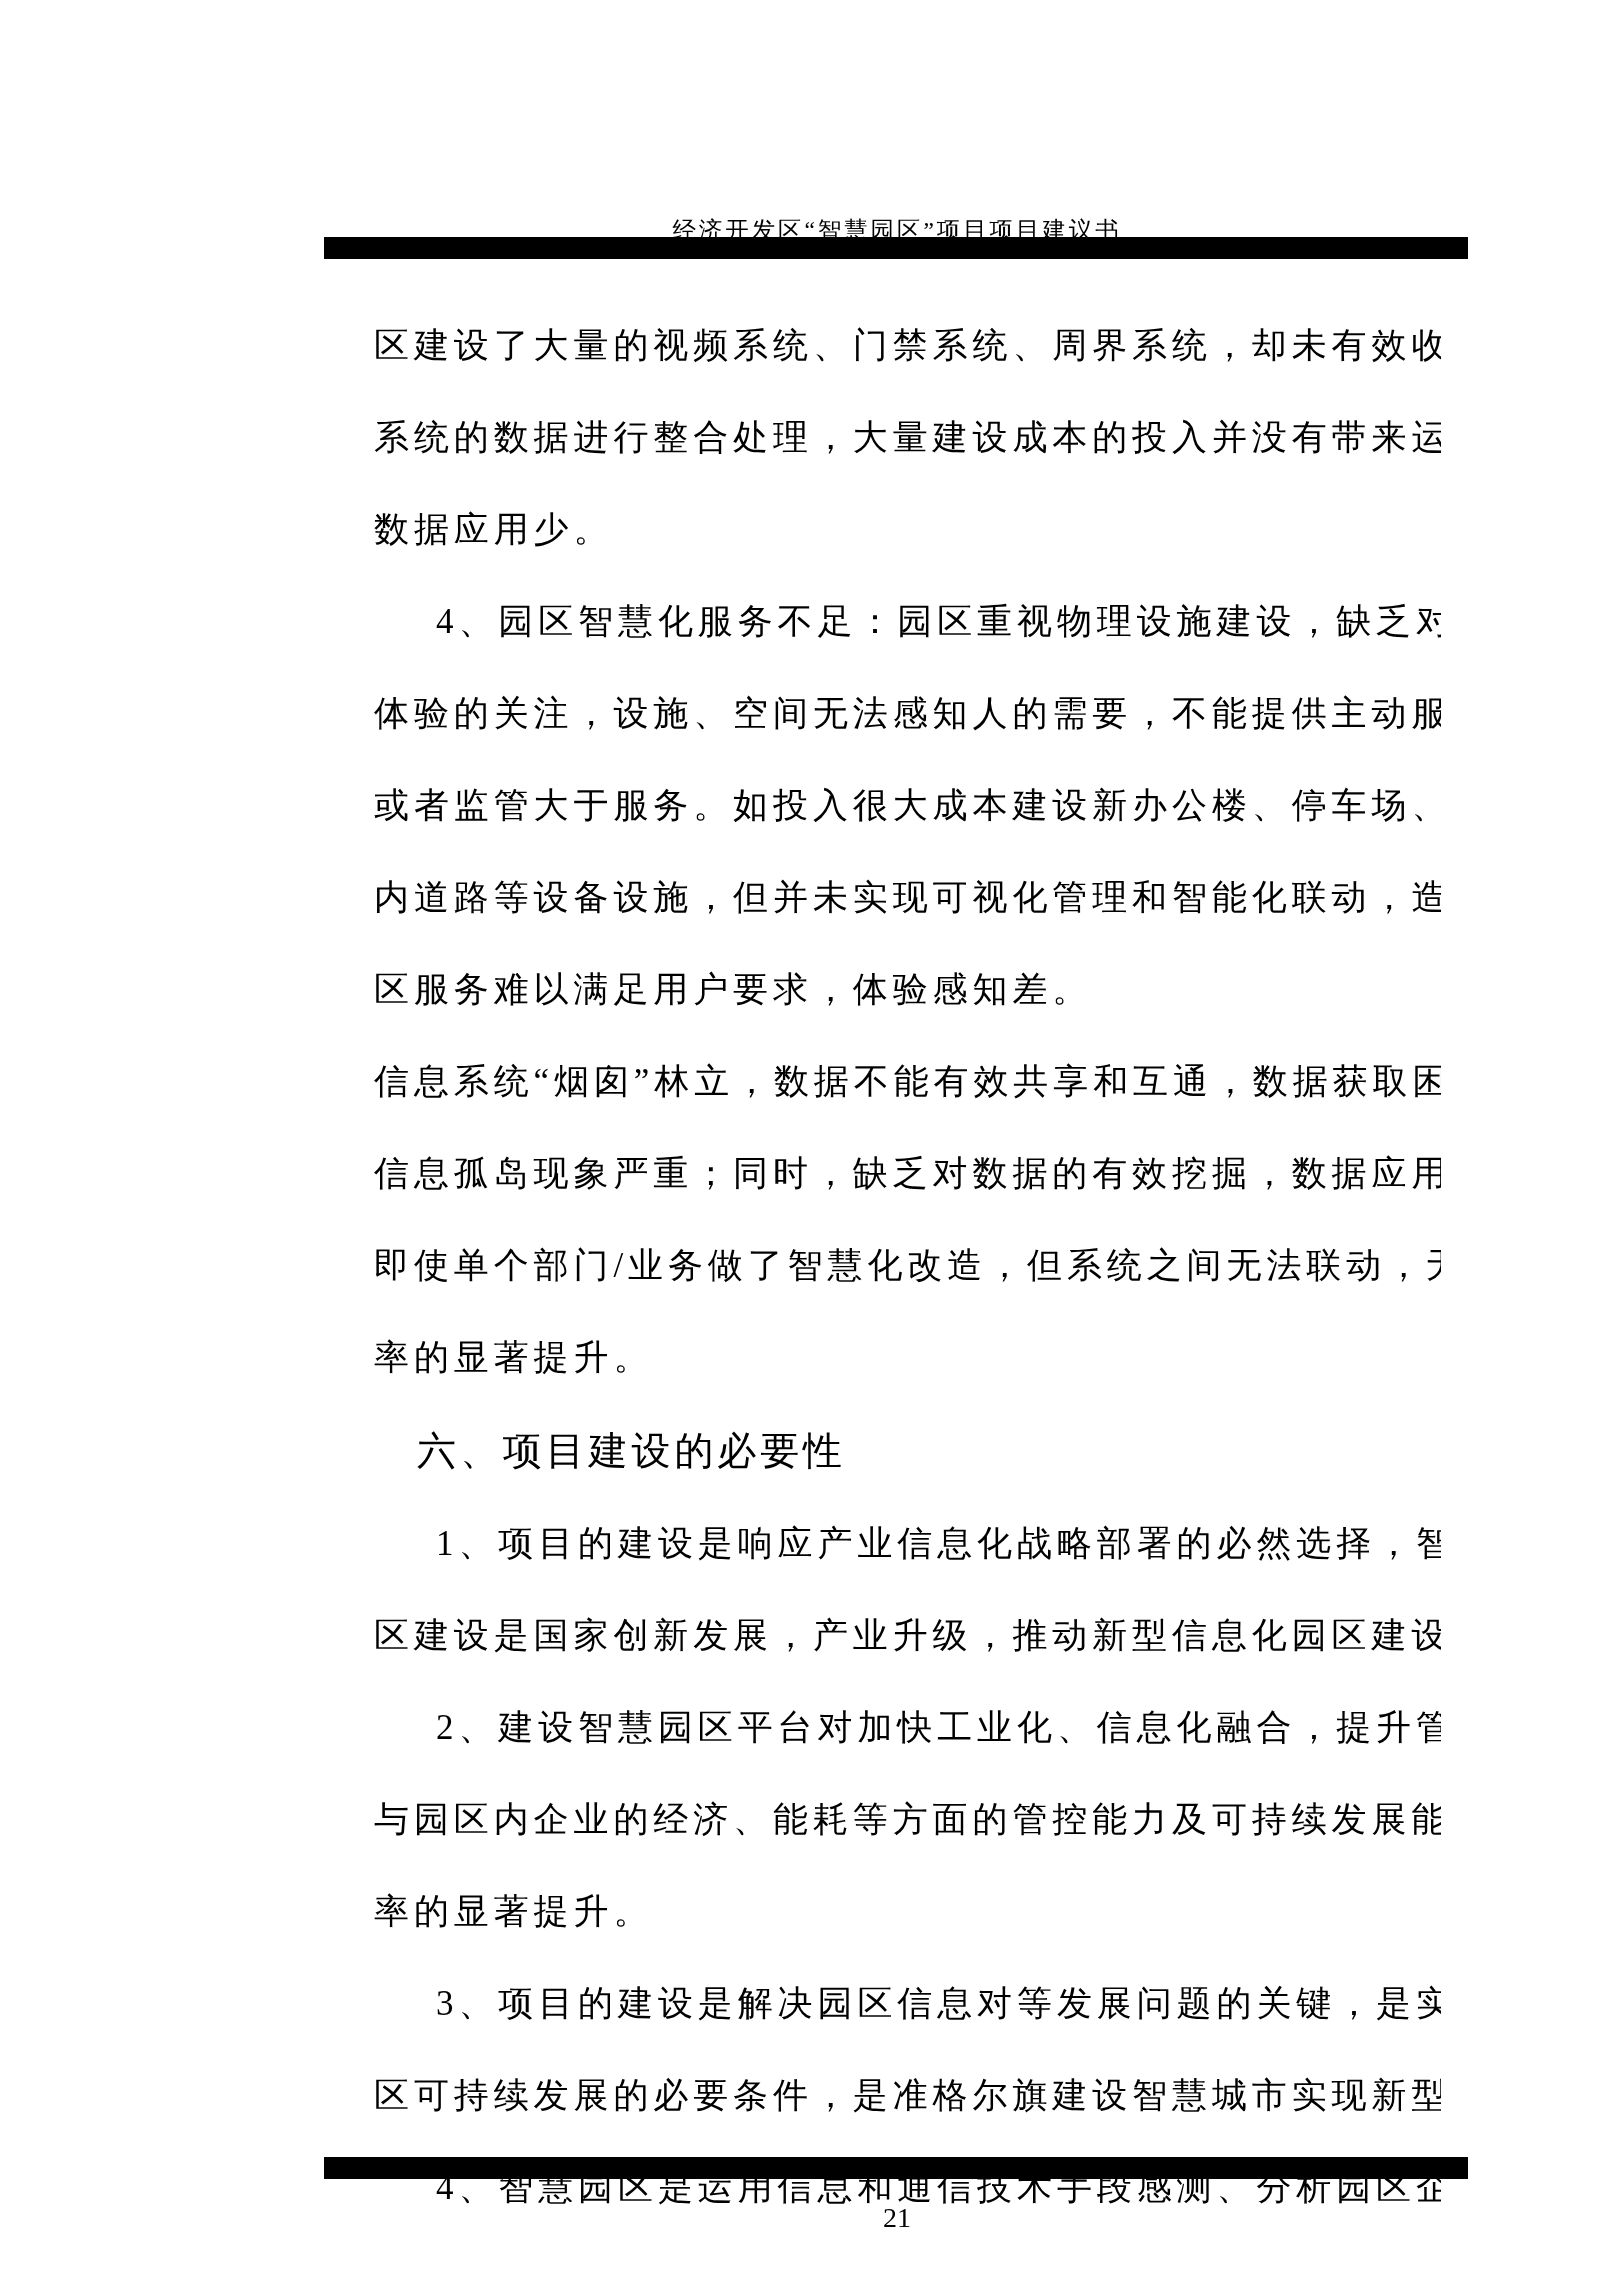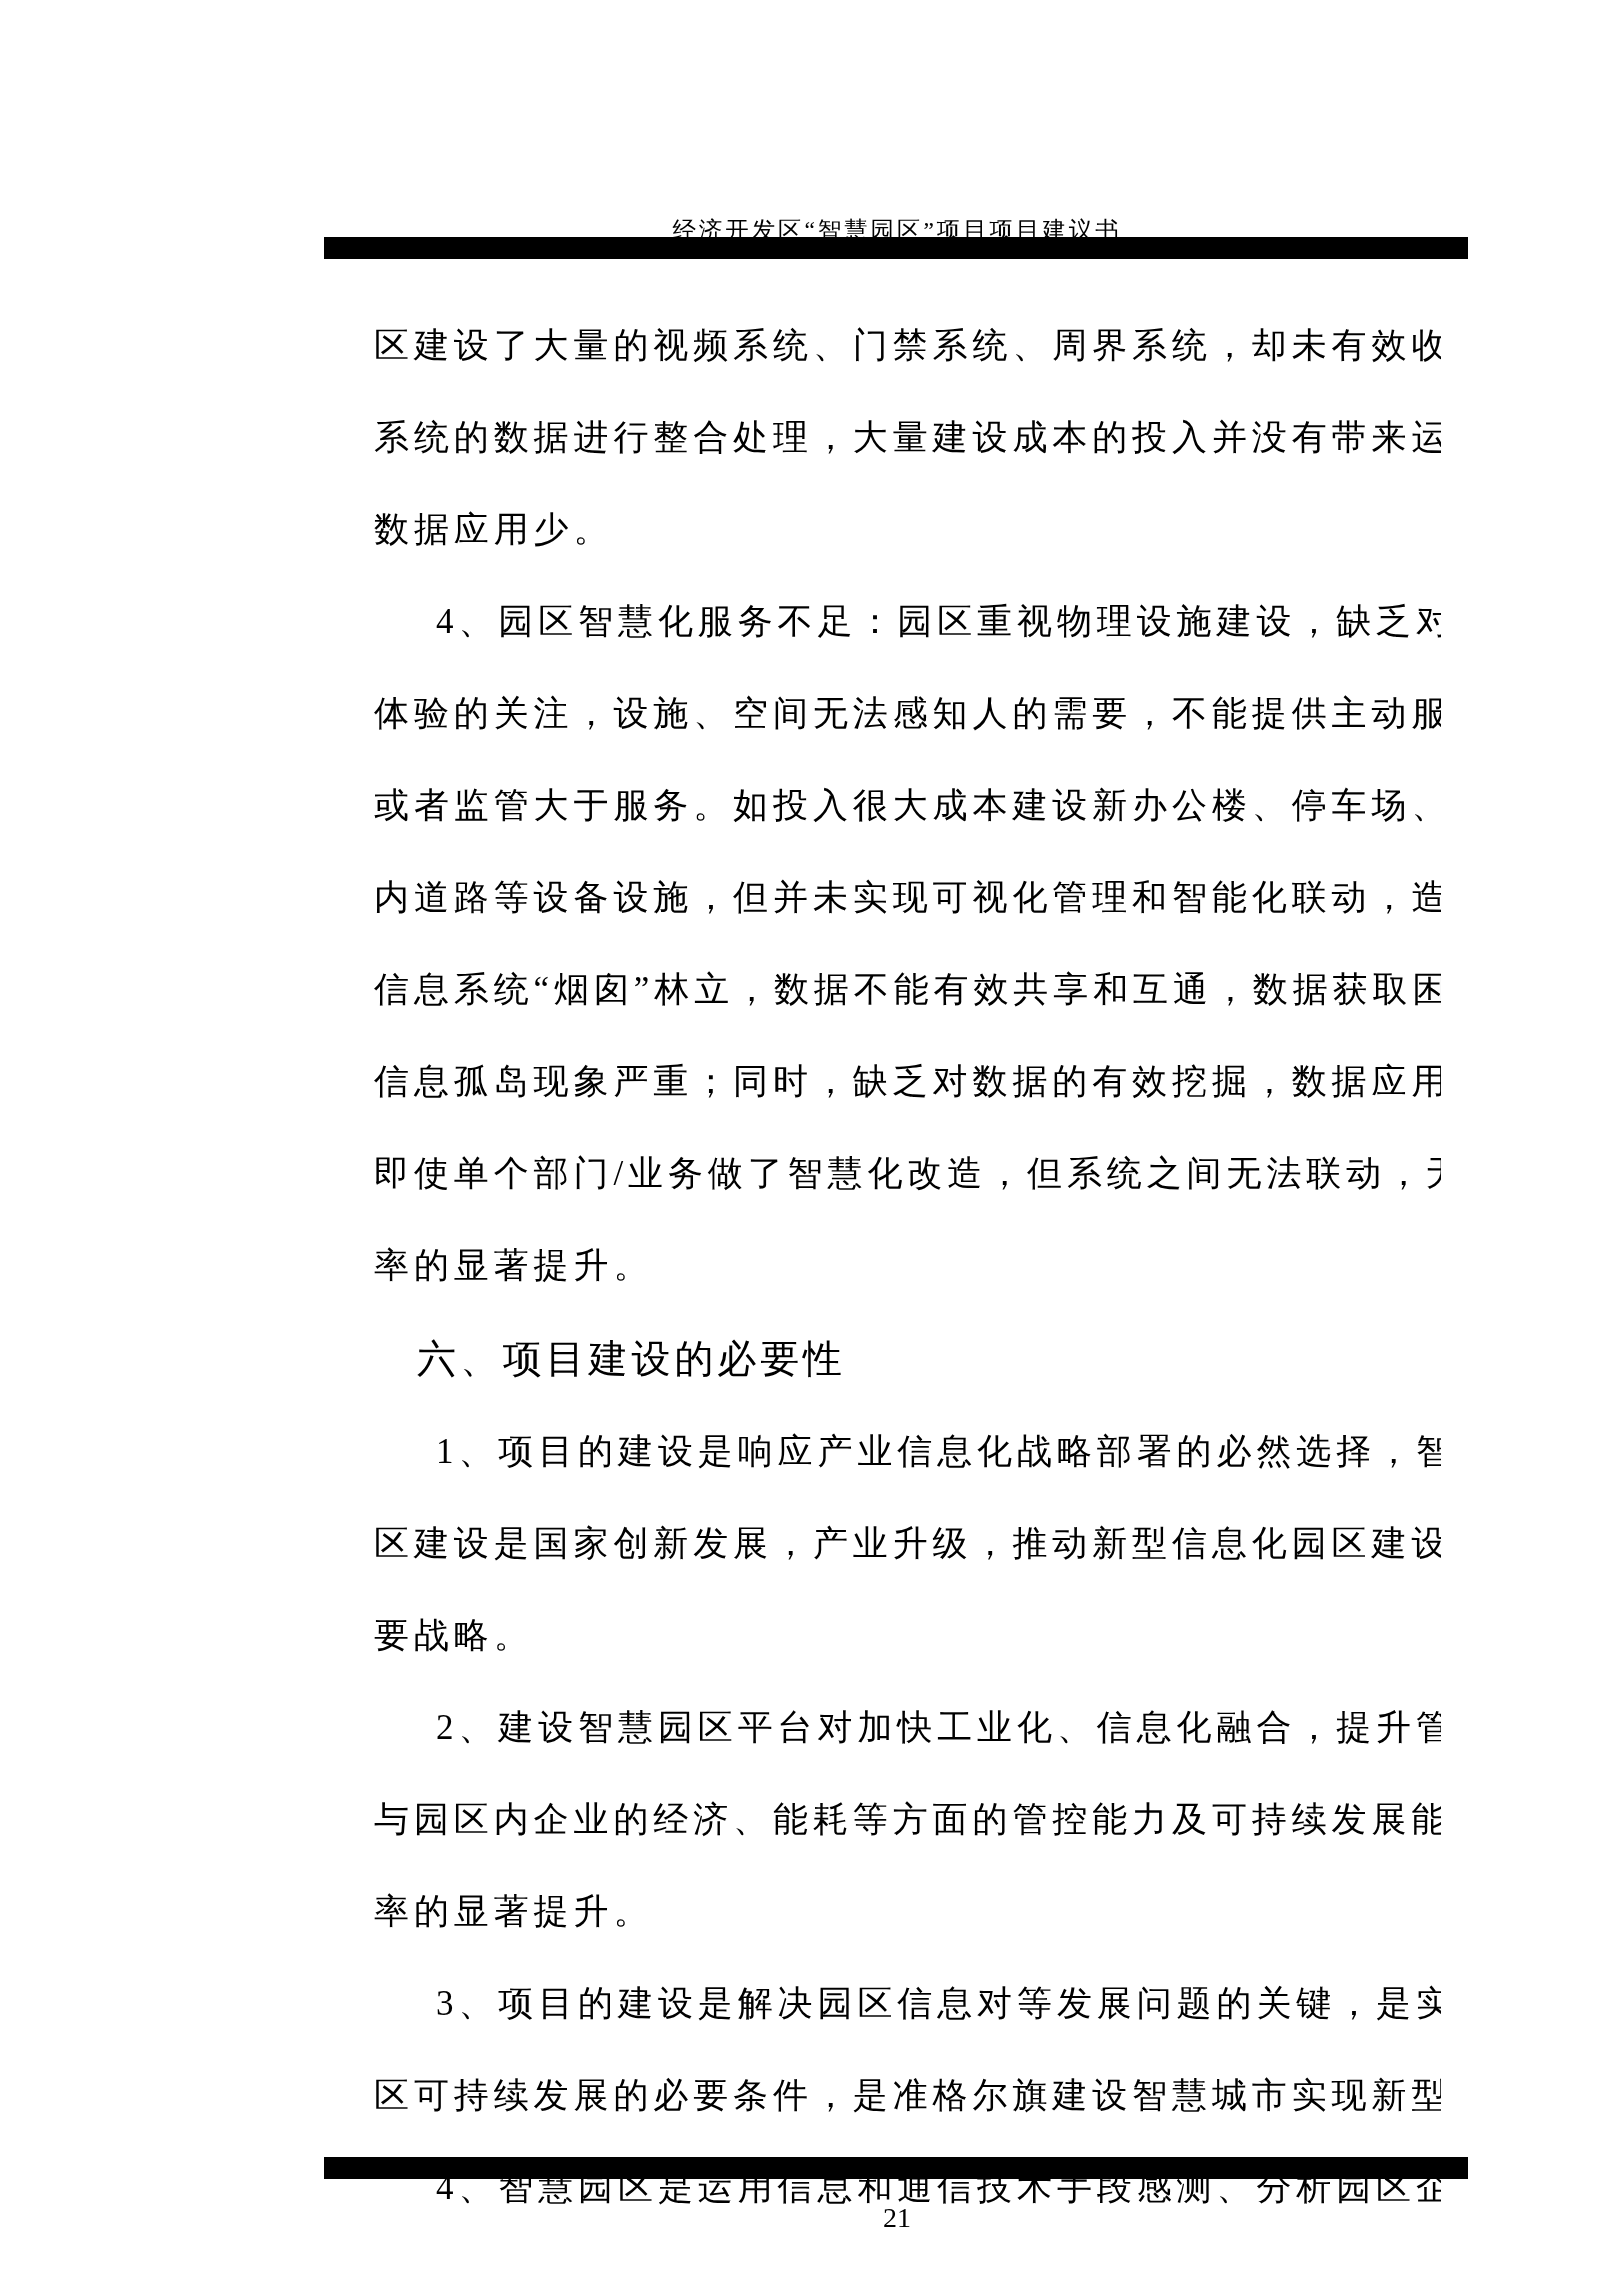--- a/index.html
+++ b/index.html
@@ -91,31 +91,31 @@
   <div class="content">
 
     <div class="tline">区建设了大量的视频系统、门禁系统、周界系统，却未有效收集各</div>
     <div class="tline">系统的数据进行整合处理，大量建设成本的投入并没有带来运营效</div>
     <div class="tline last">数据应用少。</div>
 
     <div class="tline first">4、园区智慧化服务不足：园区重视物理设施建设，缺乏对用户</div>
     <div class="tline">体验的关注，设施、空间无法感知人的需要，不能提供主动服务，</div>
     <div class="tline">或者监管大于服务。如投入很大成本建设新办公楼、停车场、园区</div>
     <div class="tline">内道路等设备设施，但并未实现可视化管理和智能化联动，造成园</div>
+    <div class="tline last">区服务难以满足用户要求，体验感知差。</div>
 
     <div class="tline">信息系统“烟囱”林立，数据不能有效共享和互通，数据获取困难，</div>
     <div class="tline">信息孤岛现象严重；同时，缺乏对数据的有效挖掘，数据应用少，</div>
     <div class="tline">即使单个部门/业务做了智慧化改造，但系统之间无法联动，无法实</div>
     <div class="tline last">率的显著提升。</div>
 
     <div class="section-heading">六、项目建设的必要性</div>
 
     <div class="tline first">1、项目的建设是响应产业信息化战略部署的必然选择，智慧园</div>
     <div class="tline">区建设是国家创新发展，产业升级，推动新型信息化园区建设的重</div>
-    <div class="tline last">要战略。</div>
 
     <div class="tline first">2、建设智慧园区平台对加快工业化、信息化融合，提升管委会</div>
     <div class="tline">与园区内企业的经济、能耗等方面的管控能力及可持续发展能力具</div>
     <div class="tline last">率的显著提升。</div>
 
     <div class="tline first">3、项目的建设是解决园区信息对等发展问题的关键，是实现园</div>
     <div class="tline">区可持续发展的必要条件，是准格尔旗建设智慧城市实现新型智慧</div>
 
     <div class="tline first">4、智慧园区是运用信息和通信技术手段感测、分析园区企业运</div>
 

